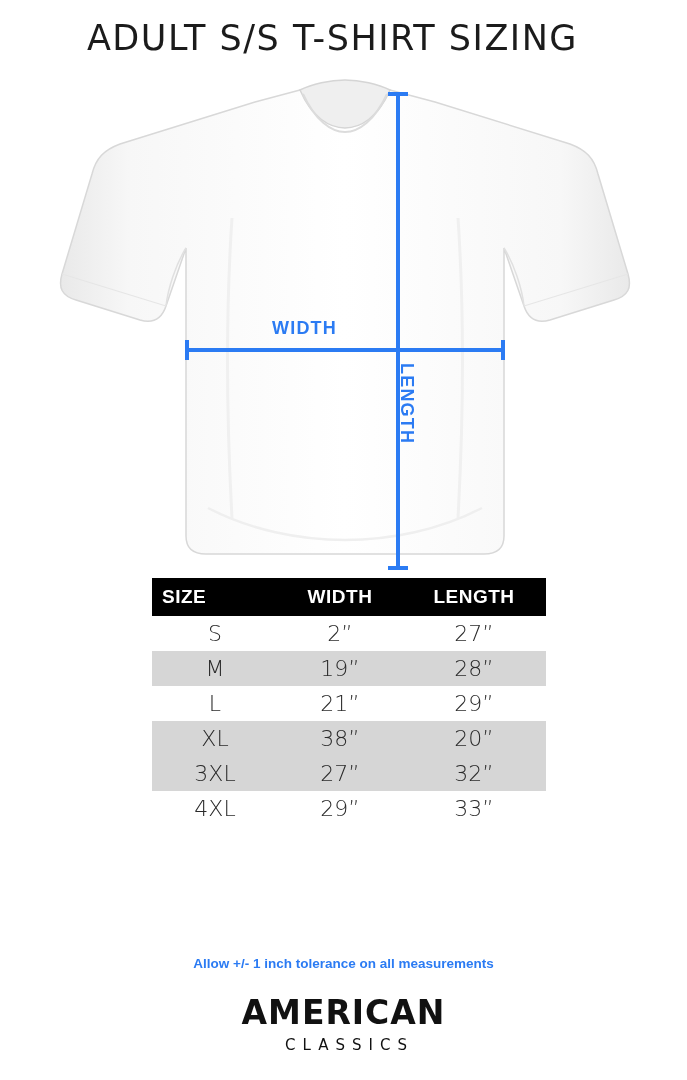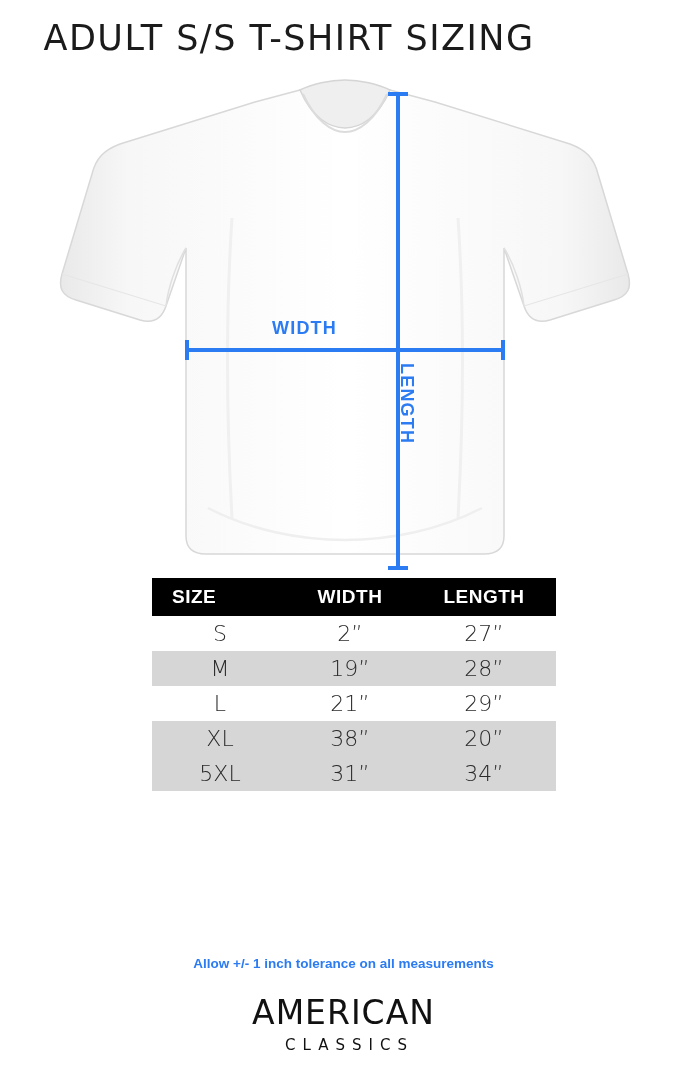--- a/index.html
+++ b/index.html
@@ -19,21 +19,21 @@
     height: 1080px;
     background: #ffffff;
   }
 
   
   .title {
     position: absolute;
     top: 18px;
     left: 0;
     width: 578px;
-    text-align: center;
+    text-align: right;
     font-size: 35px;
     letter-spacing: 1.5px;
     color: #1b1b1b;
     font-weight: 400;
     font-family: "DejaVu Sans", sans-serif;
   }
 
   
   .shirt-area {
     position: absolute;
@@ -120,21 +120,21 @@
   }
   table.size-table th {
     background: #000000;
     color: #ffffff;
     font-size: 19px;
     font-weight: bold;
     padding: 8px 0 8px 0;
     text-align: center;
     letter-spacing: 0.5px;
   }
-  table.size-table th.col-size { text-align: left; padding-left: 20px; width: 116px; }
+  table.size-table th.col-size { text-align: left; padding-left: 10px; width: 116px; }
   table.size-table th.col-width { width: 124px; }
   table.size-table th.col-length { width: 144px; }
   table.size-table td {
     font-size: 22px;
     color: #2a2a2a;
     text-align: center;
     padding: 5px 0 5px 0;
     font-weight: 300;
     font-family: "DejaVu Sans", sans-serif;
   }
@@ -157,21 +157,21 @@
     position: absolute;
     top: 993px;
     left: 0;
     width: 687px;
     text-align: center;
   }
   .brand-main {
     font-size: 33px;
     letter-spacing: 1px;
     color: #111111;
-    font-weight: normal;
+    font-weight: bold;
     font-family: "DejaVu Sans", sans-serif;
   }
   .brand-sub {
     margin-top: 4px;
     font-size: 15px;
     letter-spacing: 7px;
     color: #111111;
     font-family: "DejaVu Sans", sans-serif;
     padding-left: 12px;
   }
@@ -280,23 +280,28 @@
           <td class="cell-size">L</td>
           <td>21”</td>
           <td>29”</td>
         </tr>
         <tr class="even">
           <td class="cell-size">XL</td>
           <td>38”</td>
           <td>20”</td>
         </tr>
         <tr class="even">
-          <td class="cell-size">5XL</td>
-          <td>31”</td>
-          <td>34”</td>
+          <td class="cell-size">3XL</td>
+          <td>27”</td>
+          <td>32”</td>
+        </tr>
+        <tr class="odd">
+          <td class="cell-size">4XL</td>
+          <td>29”</td>
+          <td>33”</td>
         </tr>
       </tbody>
     </table>
   </div>
 
   <div class="tolerance">Allow +/- 1 inch tolerance on all measurements</div>
 
   <div class="brand">
     <div class="brand-main">AMERICAN</div>
     <div class="brand-sub">CLASSICS</div>

